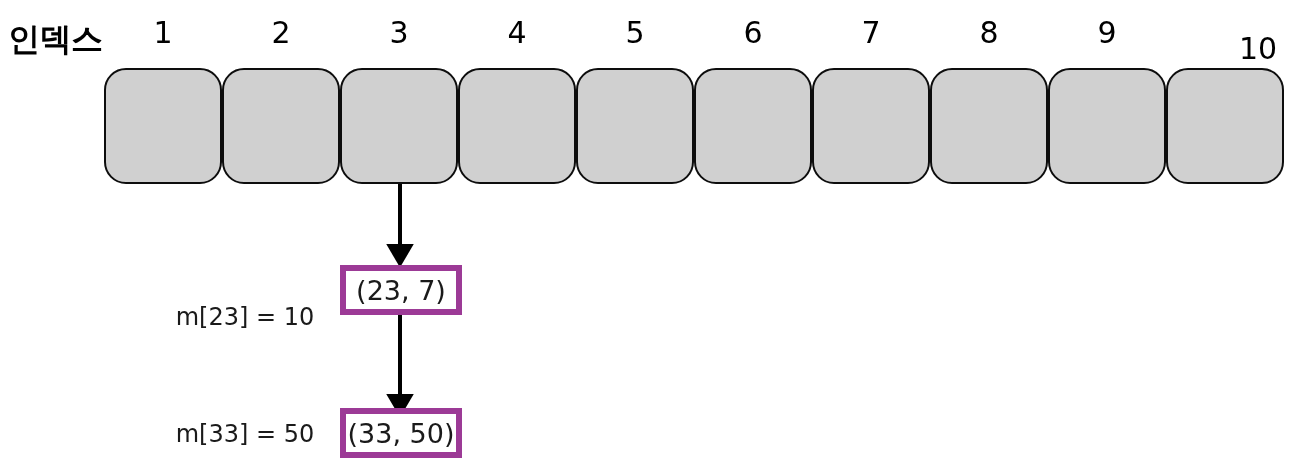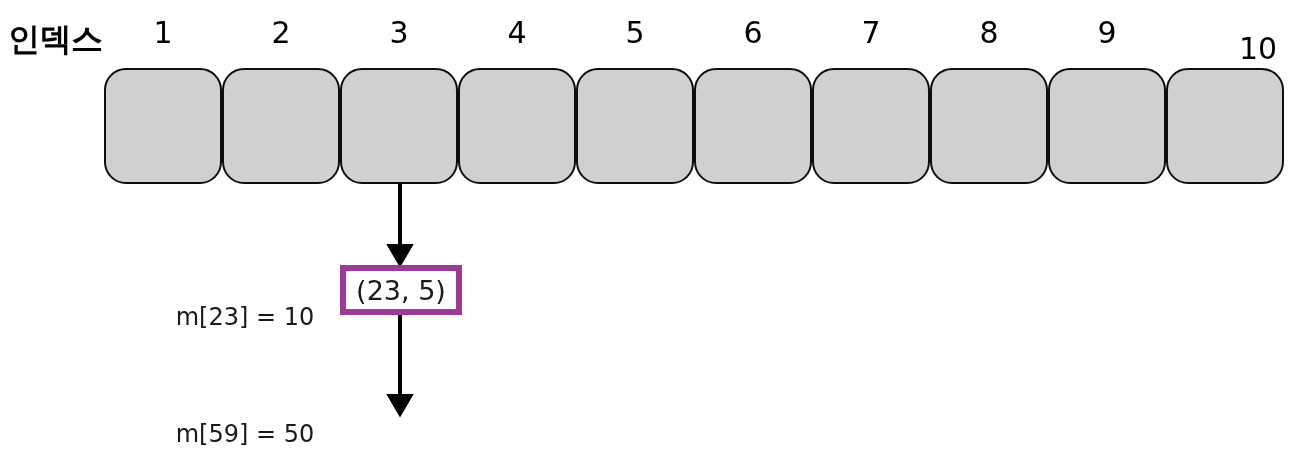--- a/index.html
+++ b/index.html
@@ -118,17 +118,18 @@
     <defs>
       <marker id="arrowhead" markerWidth="7" markerHeight="7" refX="2.6" refY="3.5" orient="auto" markerUnits="strokeWidth">
         <polygon points="0 0, 6 3.5, 0 7" fill="#000000"></polygon>
       </marker>
     </defs>
     <line x1="400" y1="184" x2="400" y2="254" stroke="#000000" stroke-width="4" marker-end="url(#arrowhead)"></line>
     <line x1="400" y1="315" x2="400" y2="404" stroke="#000000" stroke-width="4" marker-end="url(#arrowhead)"></line>
   </svg>
 
   <div class="node-caption" style="left:165px; top:277px;margin-top:25px;">m[23] = 10</div>
-  <div class="node-box" style="left:340px; top:265px;">(23, 5)</div>
+  <div class="node-box" style="left:340px; top:265px;">(23, 7)</div>
 
-  <div class="node-caption" style="left:165px; top:419px;">m[59] = 50</div>
+  <div class="node-caption" style="left:165px; top:419px;">m[33] = 50</div>
+  <div class="node-box" style="left:340px; top:408px;">(33, 50)</div>
 
 </div>
 
 </body></html>

